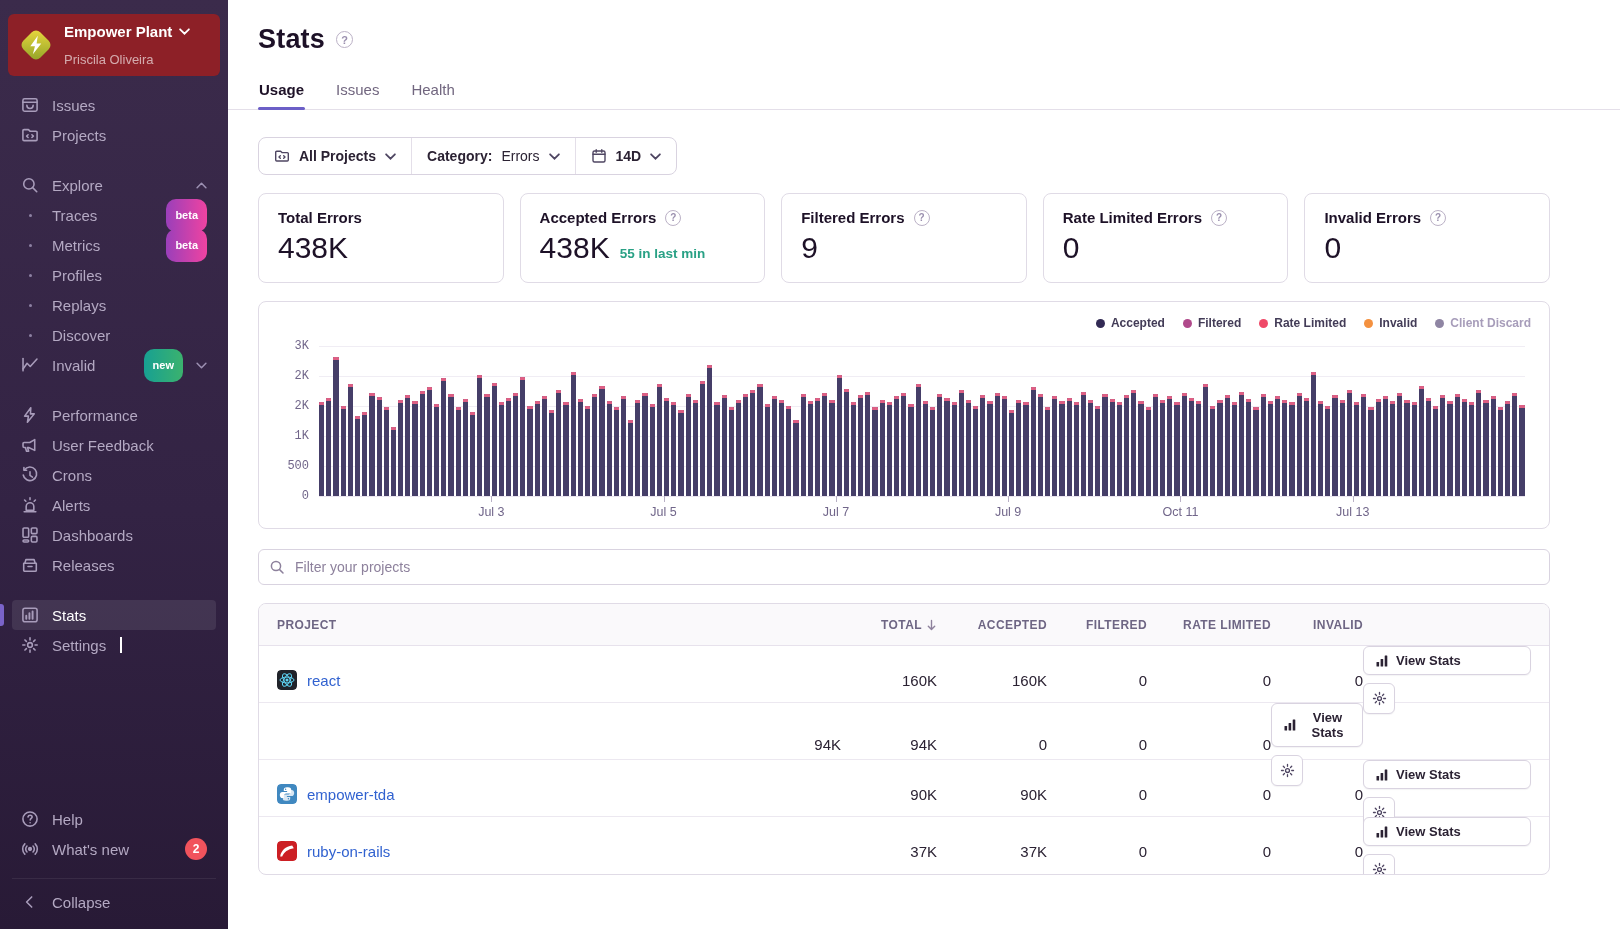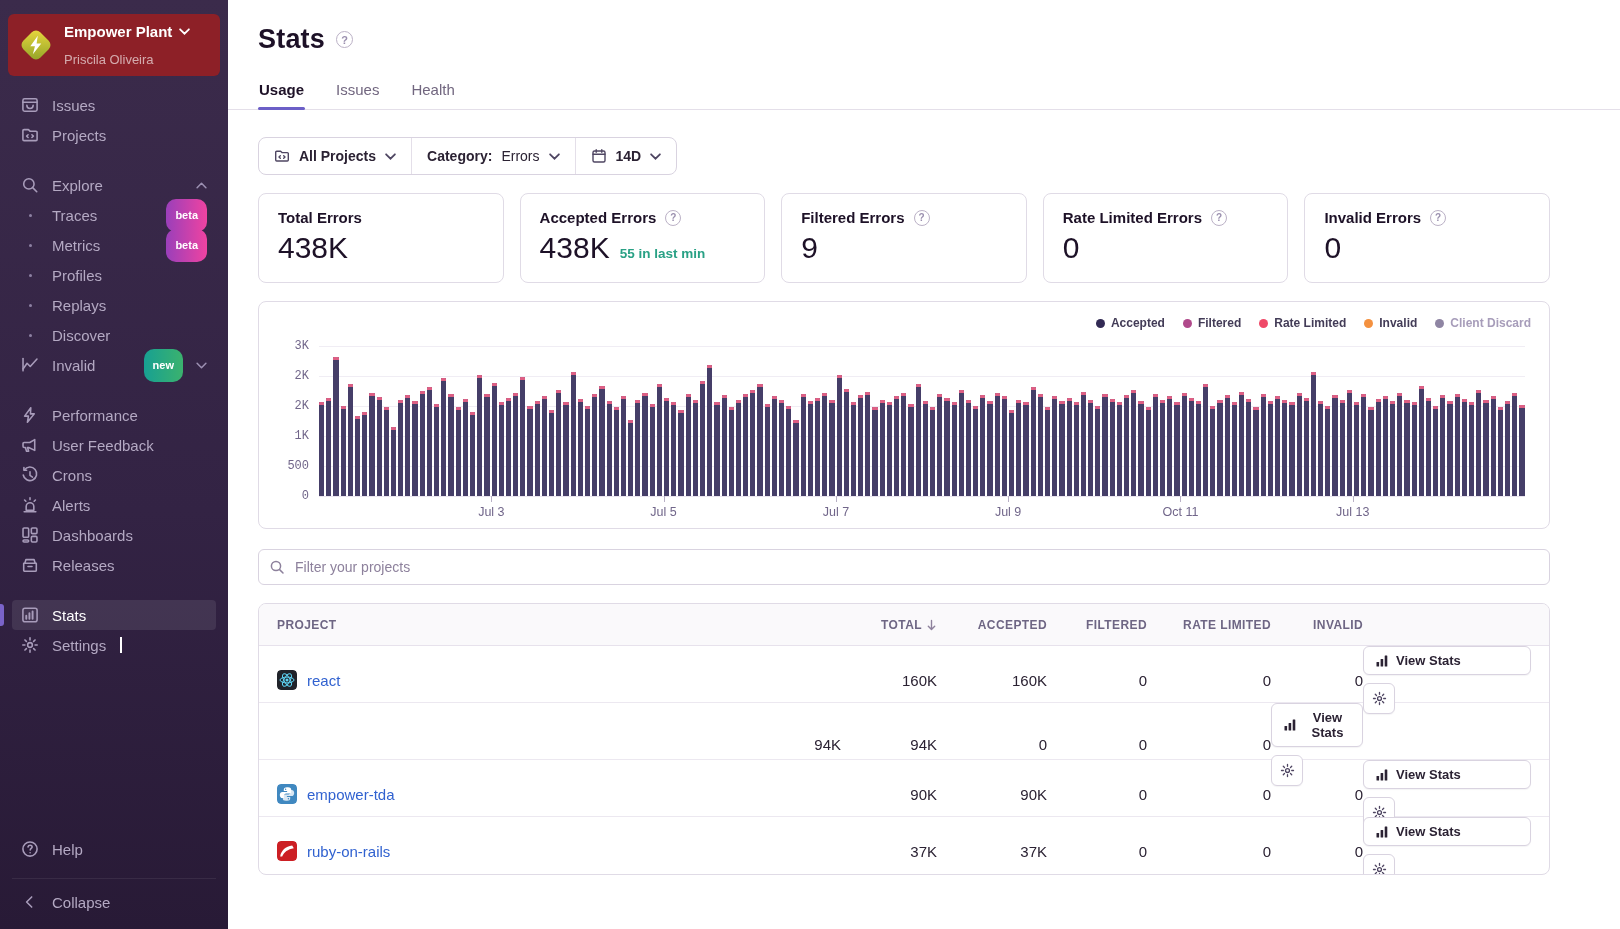--- a/index.html
+++ b/index.html
@@ -287,20 +287,30 @@
       <div class="footer-sec">
         <div class="nav-item">
           <span class="icn">
             <svg viewBox="0 0 16 16" fill="none" stroke="currentColor" stroke-width="1.4" stroke-linecap="round" stroke-linejoin="round">
               <circle cx="8" cy="8" r="6.3"></circle>
               <path d="M6.2 6.2c.2-1 1-1.6 1.9-1.6 1 0 1.8.7 1.8 1.6 0 1.2-1.7 1.3-1.7 2.6"></path>
               <path d="M8.1 11.3h.01"></path>
             </svg>
           </span>
           <span>Help</span>
+        </div>
+        <div class="nav-item">
+          <span class="icn">
+            <svg viewBox="0 0 16 16" fill="none" stroke="currentColor" stroke-width="1.4" stroke-linecap="round" stroke-linejoin="round">
+              <circle cx="8" cy="8" r="1.2" fill="currentColor"></circle>
+              <path d="M5.3 5.3a3.8 3.8 0 0 0 0 5.4M10.7 5.3a3.8 3.8 0 0 1 0 5.4M3.4 3.4a6.5 6.5 0 0 0 0 9.2M12.6 3.4a6.5 6.5 0 0 1 0 9.2"></path>
+            </svg>
+          </span>
+          <span>What's new</span>
+          <span class="count-badge push">2</span>
         </div>
       </div>
       <div class="footer-sec divided">
         <div class="nav-item">
           <span class="icn">
             <svg viewBox="0 0 16 16" fill="none" stroke="currentColor" stroke-width="1.4" stroke-linecap="round" stroke-linejoin="round">
               <path d="M9.5 3.5L5 8l4.5 4.5"></path>
             </svg>
           </span>
           <span>Collapse</span>

